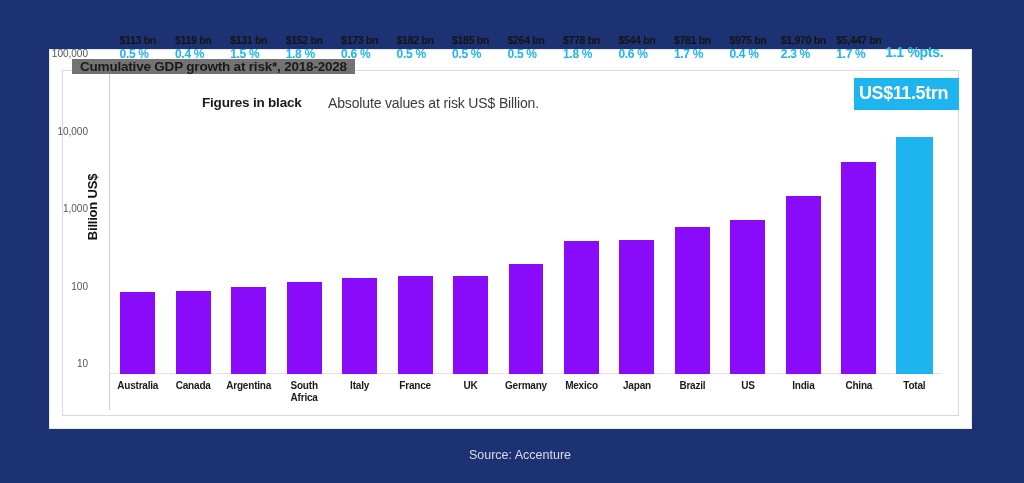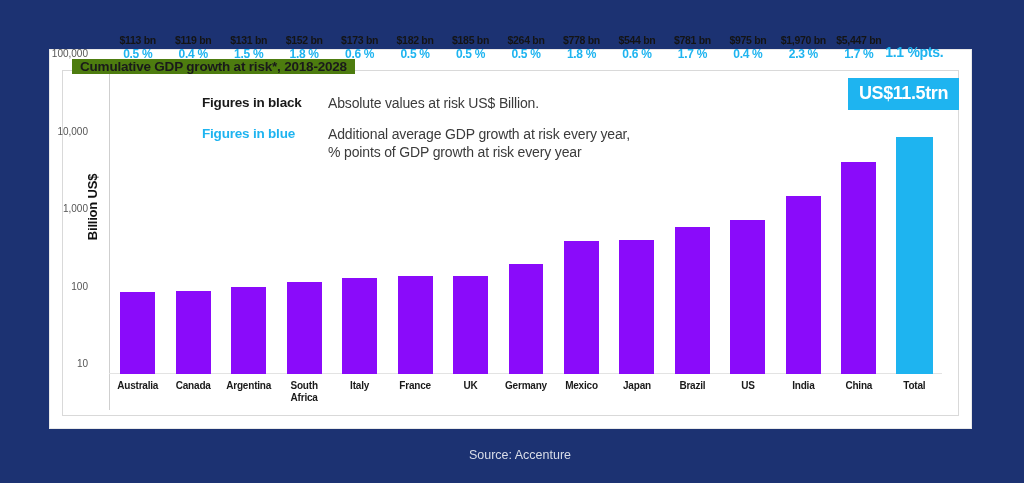--- a/index.html
+++ b/index.html
@@ -33,41 +33,41 @@
     top: 20px;
     right: 12px;
     bottom: 12px;
     border: 1px solid #d9d9d9;
   }
 
   #chart-title {
     position: absolute;
     left: 22px;
     top: 9px;
-    background: #4d7c0f;
+    background: #737373;
     padding: 0 8px;
     font-size: 13.5px;
     font-weight: bold;
     color: #1a1a1a;
     letter-spacing: -0.2px;
     white-space: nowrap;
     z-index: 4;
   }
 
   
   #total-badge {
     position: absolute;
     right: 12px;
     top: 28px;
     background: #1eb4f0;
     color: #ffffff;
     font-size: 18px;
     font-weight: bold;
     letter-spacing: -0.4px;
-    padding: 5px 11px 6px 11px;
+    padding: 5px 11px 6px 5px;
     z-index: 5;
   }
 
   
   #legend {
     position: absolute;
     left: 152px;
     top: 45px;
     z-index: 3;
   }
@@ -157,21 +157,20 @@
     display: flex;
     flex-direction: column;
     justify-content: flex-end;
     align-items: center;
   }
   .bar-labels {
     position: absolute;
     bottom: 100%;
     left: 50%;
     transform: translateX(-50%);
-    text-align: center;
     white-space: nowrap;
     padding-bottom: 3px;
     line-height: 1.18;
   }
   .lbl-abs {
     font-size: 10.5px;
     font-weight: bold;
     color: #141414;
     letter-spacing: -0.3px;
   }
@@ -227,25 +226,20 @@
   <div id="panel"></div>
 
   <div id="chart-title">Cumulative GDP growth at risk*, 2018-2028</div>
 
   <div id="total-badge">US$11.5trn</div>
 
   <div id="legend">
     <div class="legend-row">
       <div class="legend-key black">Figures in black</div>
       <div class="legend-desc">Absolute values at risk US$ Billion.</div>
-    </div>
-    <div class="legend-row">
-      <div class="legend-key blue">Figures in blue</div>
-      <div class="legend-desc" style="white-space:pre-line">Additional average GDP growth at risk every year,
-% points of GDP growth at risk every year</div>
     </div>
   </div>
 
   <div id="plot">
     <div id="ylabel">Billion US$</div>
     <div id="axis-line"></div>
     <div id="yticks">
         <div class="ytick" style="bottom: 0%;">10</div>
         <div class="ytick" style="bottom: 25%;">100</div>
         <div class="ytick" style="bottom: 50%;">1,000</div>

